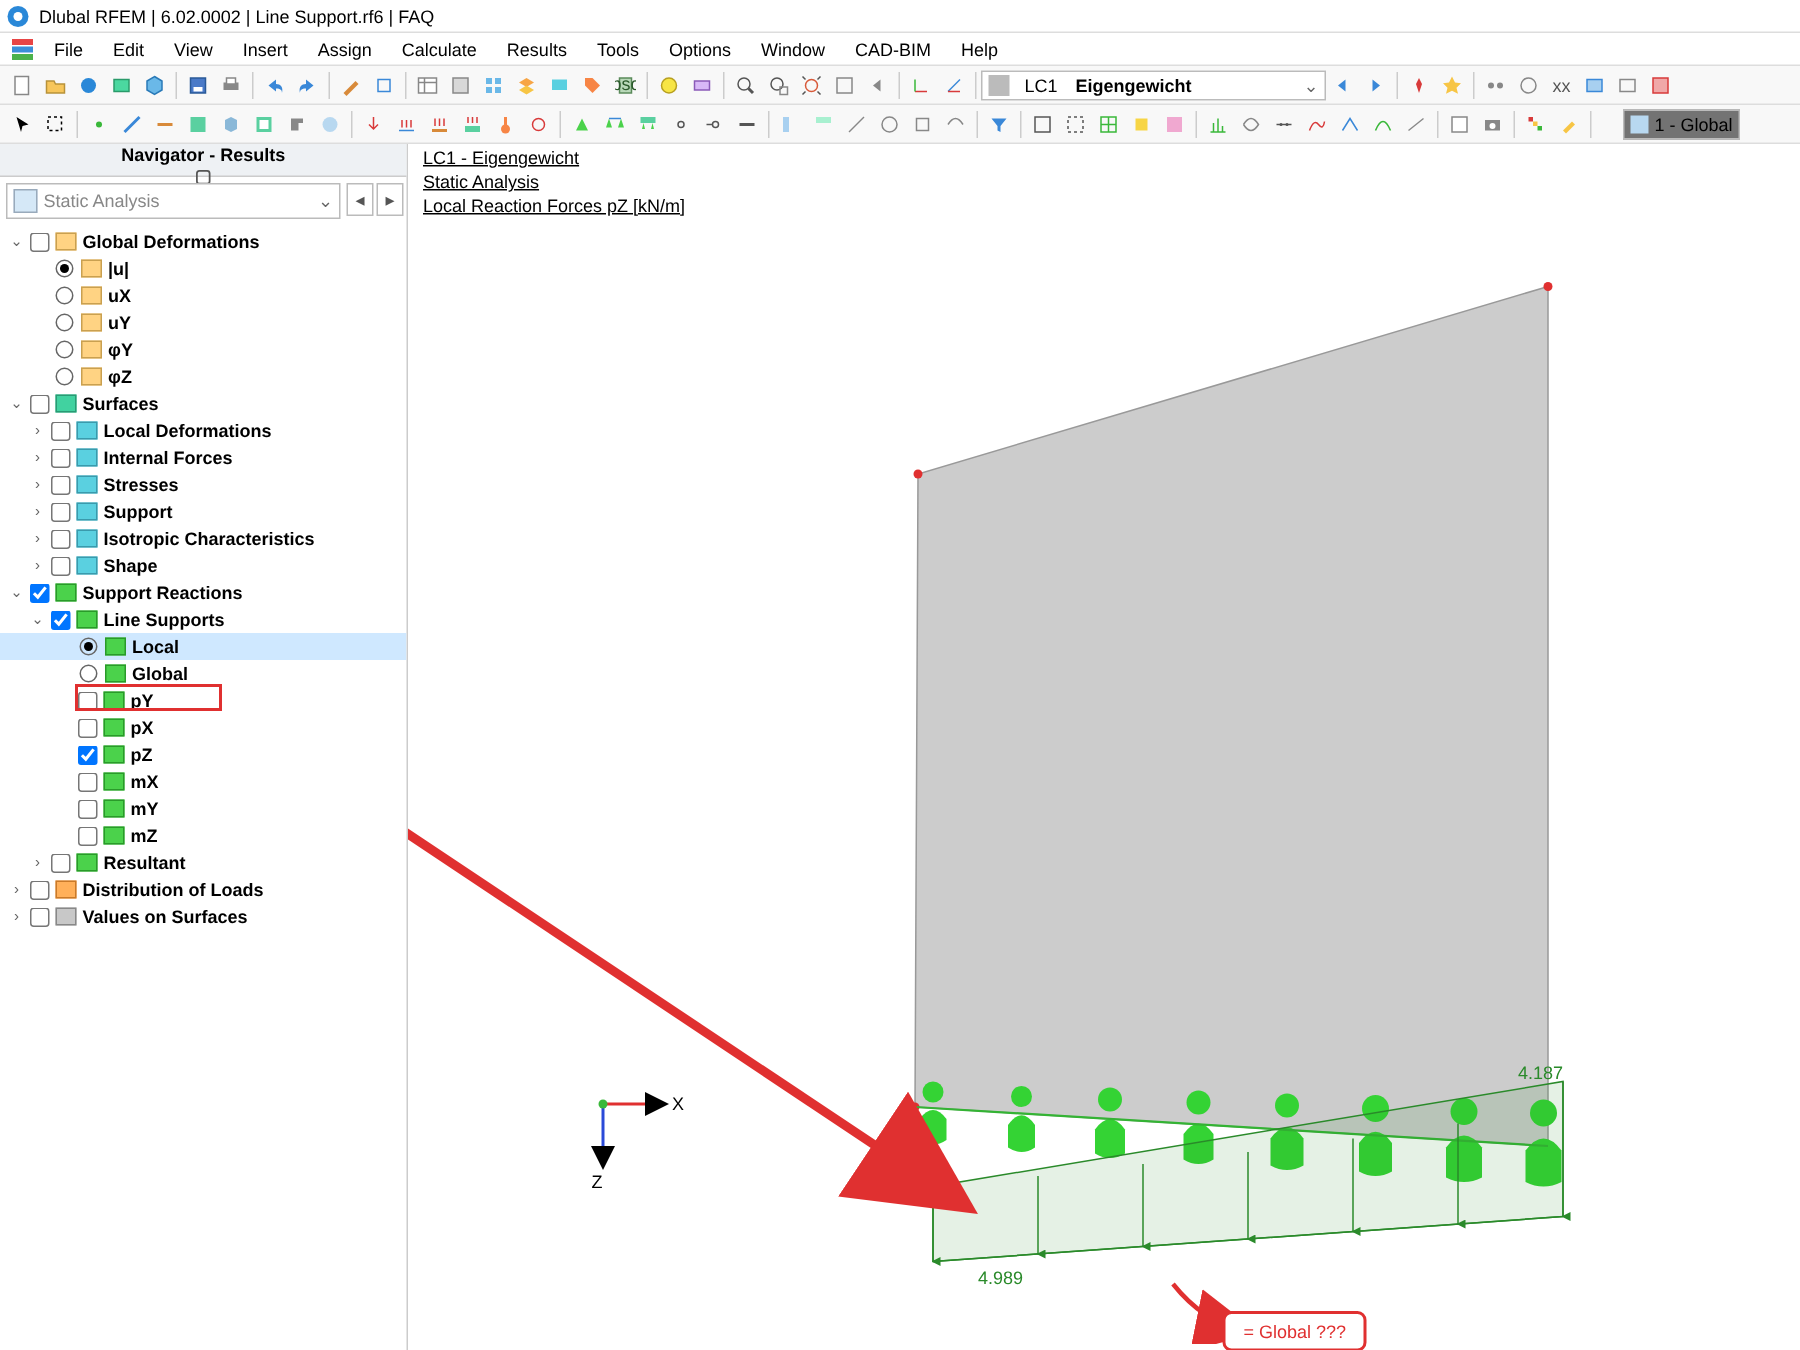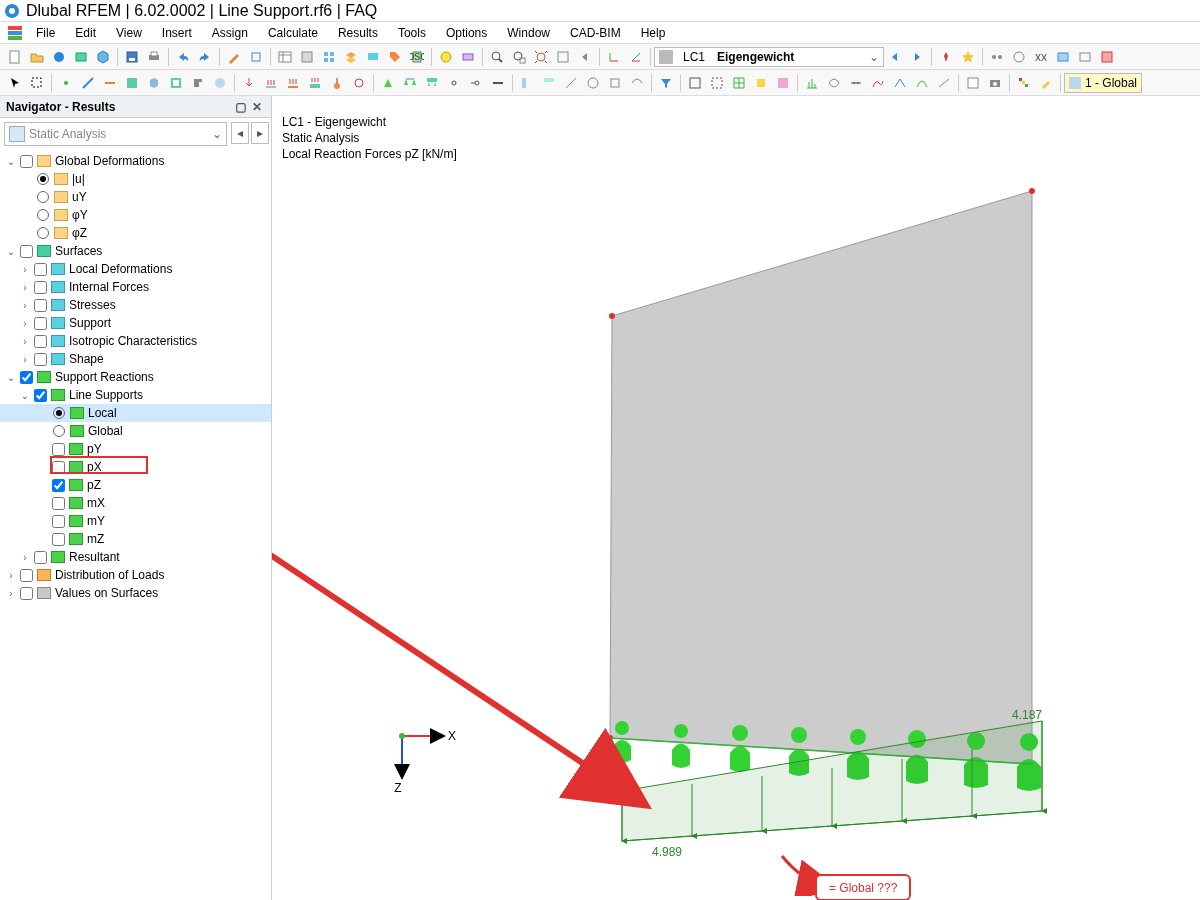--- a/index.html
+++ b/index.html
@@ -1,42 +1,42 @@
 <!DOCTYPE html>
 <html><head>
 <meta charset="utf-8">
 <style>
   * { margin: 0; padding: 0; box-sizing: border-box; font-family: "Segoe UI", Tahoma, sans-serif; font-size: 12px; }
   body { width: 1200px; height: 900px; background: #f0f0f0; overflow: hidden; display: flex; flex-direction: column; }
 
   
   .title-bar { height: 22px; background: #fff; display: flex; align-items: center; padding: 0 4px; border-bottom: 1px solid #ddd; }
   .title-bar .app-icon { width: 16px; height: 16px; margin-right: 6px; }
-  .title-text { font-size: 16px; color: #000; text-align: right; }
+  .title-text { font-size: 12px; color: #000; text-align: right; }
 
   
   .menu-bar { height: 22px; background: #fff; display: flex; align-items: center; padding: 0 4px; border-bottom: 1px solid #ddd; }
   .menu-item { padding: 2px 10px; cursor: default; }
 
   
   .toolbar { height: 26px; background: #f8f8f8; display: flex; align-items: center; padding: 0 4px; border-bottom: 1px solid #ddd; flex-wrap: nowrap; overflow: hidden; }
   .tb-btn { width: 20px; height: 20px; margin: 0 1px; display: flex; align-items: center; justify-content: center; border: 1px solid transparent; }
   .tb-sep { width: 1px; height: 18px; background: #ccc; margin: 0 3px; }
   .lc-combo { height: 20px; background: #fff; border: 1px solid #bbb; display: flex; align-items: center; min-width: 230px; }
   .lc-combo .lc-id { padding: 0 6px; }
   .lc-combo .lc-name { padding: 0 6px; font-weight: bold; }
   .lc-combo .chev { margin-left: auto; padding: 0 4px; color: #666; }
-  .right-combo { height: 20px; background: #fef9c3; border: 1px solid #bbb; display: flex; align-items: center; margin-left: 0; padding: 0 4px; }
+  .right-combo { height: 20px; background: #737373; border: 1px solid #bbb; display: flex; align-items: center; margin-left: 18px; padding: 0 4px; }
 
   
   .main-area { flex: 1; display: flex; min-height: 0; }
 
   
   .navigator { width: 272px; background: #fff; border-right: 1px solid #ccc; display: flex; flex-direction: column; }
-  .nav-header { height: 22px; background: #eef1f4; display: flex; align-items: center; padding: 0 6px; border-bottom: 1px solid #ccc; font-weight: bold; }
+  .nav-header { height: 22px; background: #eef1f4; display: flex; align-items: center; padding: 0 6px; border-bottom: 1px solid #ccc; font-weight: bold; flex-direction: column; }
   .nav-header .spacer { flex: 1; }
   .nav-header .glyph { width: 16px; text-align: center; color: #555; }
   .nav-dropdown { height: 24px; margin: 4px; display: flex; align-items: center; background: #fff; border: 1px solid #bbb; }
   .nav-dropdown .icon { width: 16px; height: 16px; margin: 0 4px; background: #d5e8f7; border: 1px solid #9ab; }
   .nav-dropdown .txt { color: #888; flex: 1; }
   .nav-dropdown .chev { color: #666; padding: 0 4px; }
   .nav-arrows { display: flex; }
   .nav-arrows div { width: 18px; height: 22px; display: flex; align-items: center; justify-content: center; border: 1px solid #bbb; background: #fff; margin: 4px 2px 4px 0; color: #555; }
 
   .tree { flex: 1; overflow: auto; padding: 2px 0; }
@@ -46,29 +46,29 @@
   .tree-row input[type=checkbox] { margin: 0 2px; }
   .tree-row .radio { width: 12px; height: 12px; border-radius: 50%; border: 1px solid #666; margin: 0 3px; display: inline-flex; align-items: center; justify-content: center; }
   .tree-row .radio.checked::after { content: ""; width: 6px; height: 6px; border-radius: 50%; background: #000; }
   .tree-row .ico { width: 14px; height: 12px; margin: 0 2px; display: inline-block; }
   .ico-def { background: #ffd383; border: 1px solid #c9a050; }
   .ico-surf { background: #41d2a0; border: 1px solid #2a9a74; }
   .ico-surf2 { background: #5ad0e0; border: 1px solid #3a9aac; }
   .ico-supp { background: #4bd24b; border: 1px solid #2a9a2a; }
   .ico-dist { background: #ffb05a; border: 1px solid #c97a2a; }
   .ico-val  { background: #c8c8c8; border: 1px solid #888; }
-  .tree-row .label { margin-left: 2px; }
+  .tree-row .label { margin-left: 2px; font-weight: bold; }
   .ind-1 { padding-left: 18px; }
   .ind-2 { padding-left: 34px; }
   .ind-3 { padding-left: 50px; }
   .highlight-box { position: absolute; border: 2px solid #e03030; pointer-events: none; }
 
   
   .viewport { flex: 1; position: relative; background: #fff; overflow: hidden; }
-  .vp-header { position: absolute; left: 10px; top: 18px; font-size: 12px; line-height: 16px; }
+  .vp-header { position: absolute; left: 10px; top: 1px; font-size: 12px; line-height: 16px; text-decoration: underline; }
 
   
   .callout { position: absolute; border: 2px solid #e03030; border-radius: 6px; background: #fff; padding: 4px 12px; color: #e03030; font-size: 13px; }
 
 </style>
 </head>
 <body>
 
 <div class="title-bar">
   <span class="app-icon">
@@ -602,20 +602,25 @@
       <div class="tree-row">
         <span class="exp">⌄</span>
           <input type="checkbox" style="">
         <span class="ico ico-def"></span>
         <span class="label">Global Deformations</span>
       </div>
       <div class="tree-row ind-2">
           <span class="radio checked"></span>
           <span class="ico ico-def"></span>
           <span class="label">|u|</span>
+        </div>
+      <div class="tree-row ind-2">
+          <span class="radio"></span>
+          <span class="ico ico-def"></span>
+          <span class="label">uX</span>
         </div>
       <div class="tree-row ind-2">
           <span class="radio"></span>
           <span class="ico ico-def"></span>
           <span class="label">uY</span>
         </div>
       <div class="tree-row ind-2">
           <span class="radio"></span>
           <span class="ico ico-def"></span>
           <span class="label">φY</span>

